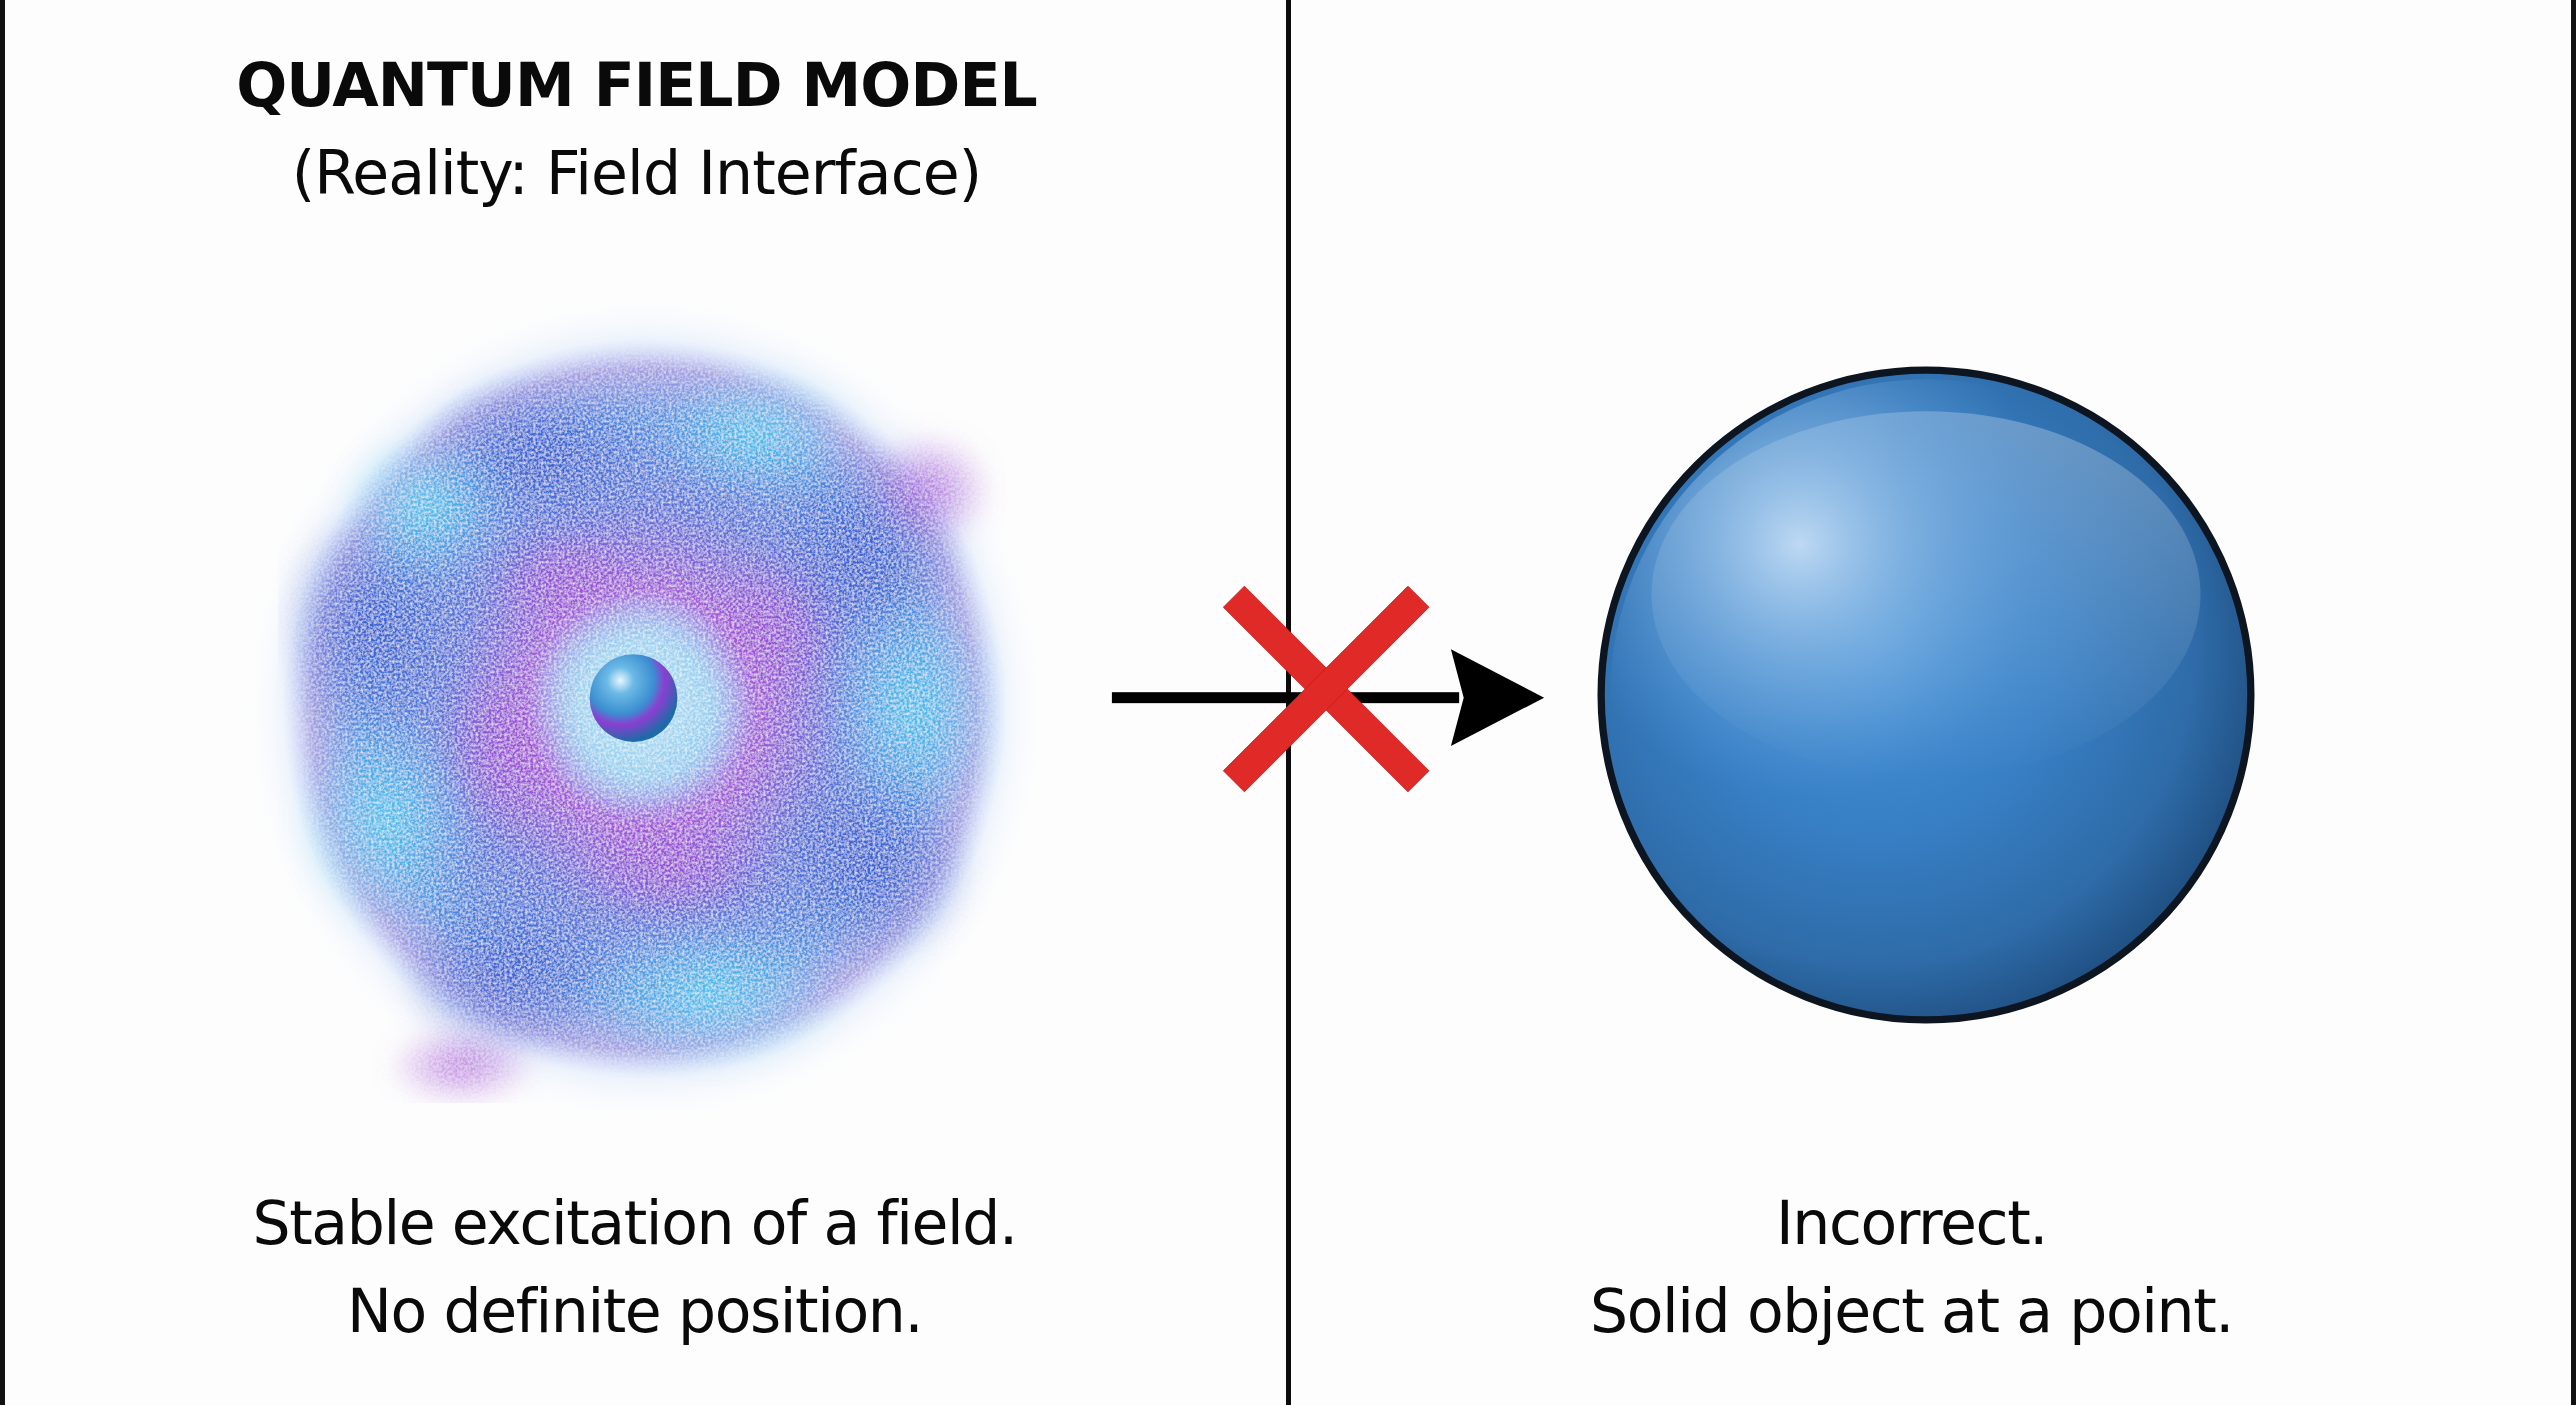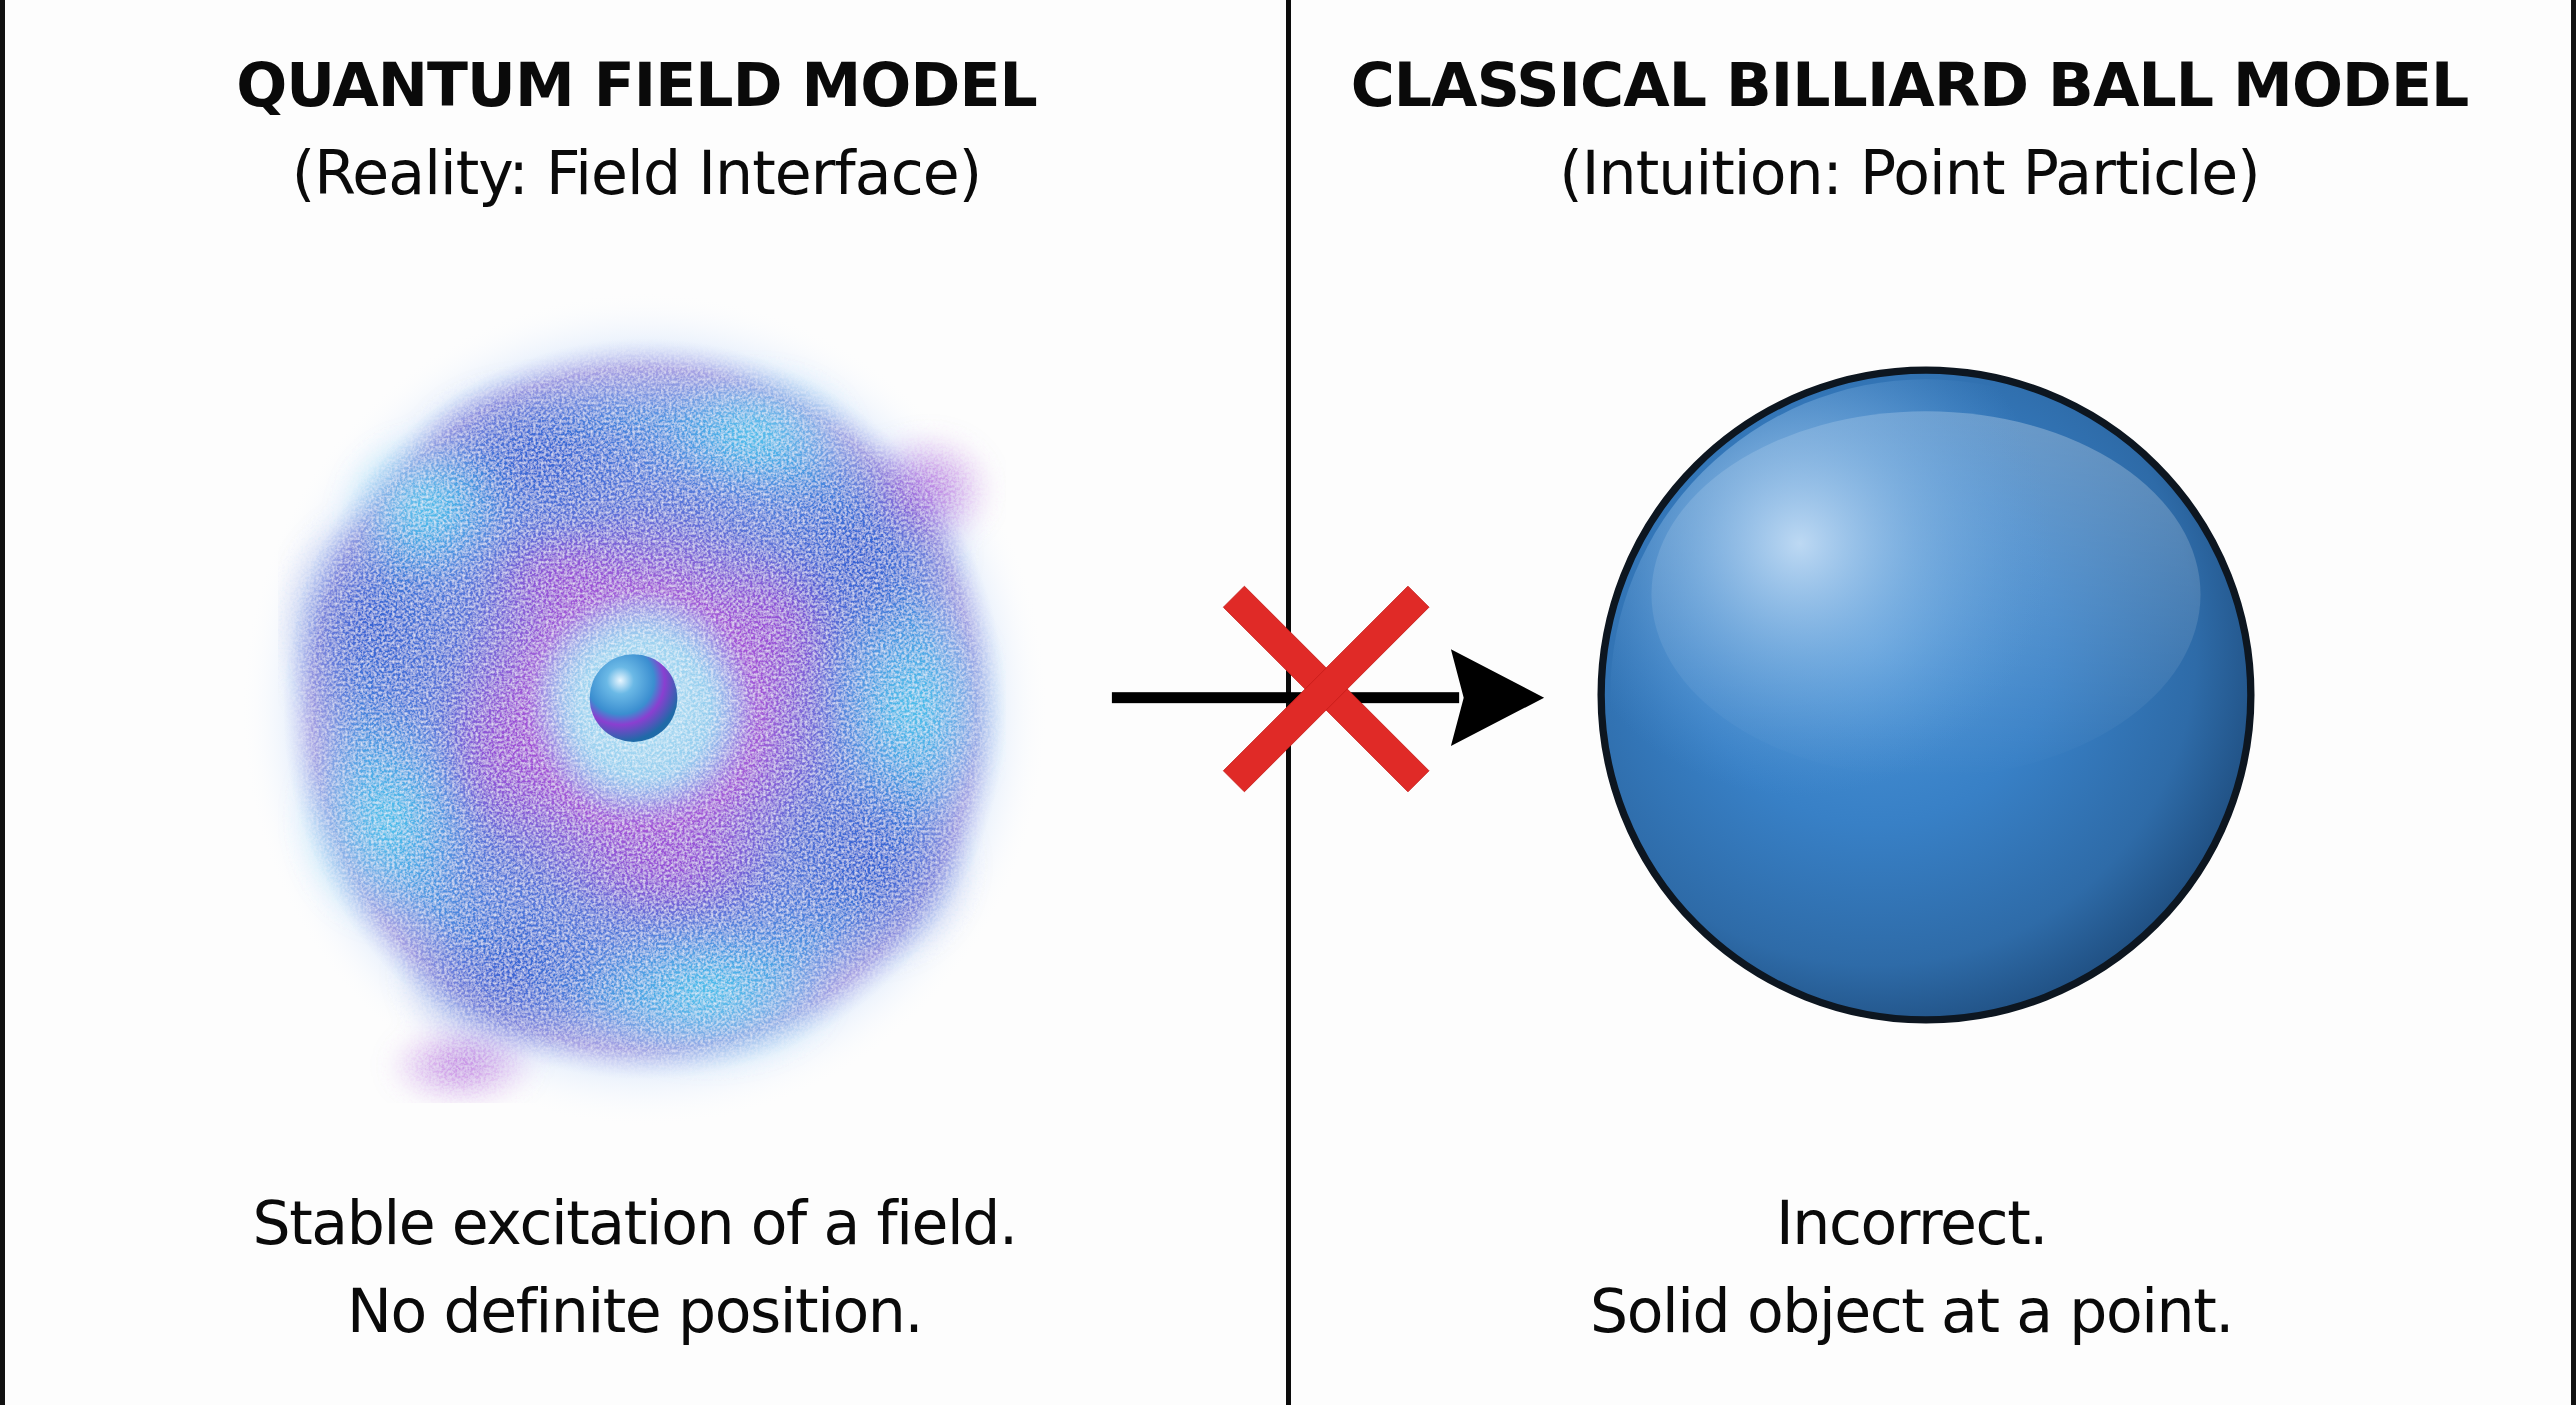--- a/index.html
+++ b/index.html
@@ -208,22 +208,20 @@
       <polygon points="386,90 488,143 386,196 400,143" fill="#000"></polygon>
     </g>
     <g>
       <polygon points="137,44 160,21 362,223 339,246" fill="#e02a27" stroke="#c81e1b" stroke-width="1"></polygon>
       <polygon points="339,21 362,44 160,246 137,223" fill="#e02a27" stroke="#c81e1b" stroke-width="1"></polygon>
     </g>
   </svg>
 </div>
 
 <section class="panel right">
-  <div class="title">CLASSICAL BILLIARD BALL MODEL</div>
-  <div class="subtitle">(Intuition: Point Particle)</div>
   <div class="caption">
     <div>Incorrect.</div>
     <div>Solid object at a point.</div>
   </div>
 </section>
 
 <div class="ball-wrap">
   <svg viewBox="0 0 730 730" xmlns="http://www.w3.org/2000/svg">
     <defs>
       <radialGradient id="ballBody" cx="42%" cy="42%" r="62%">

